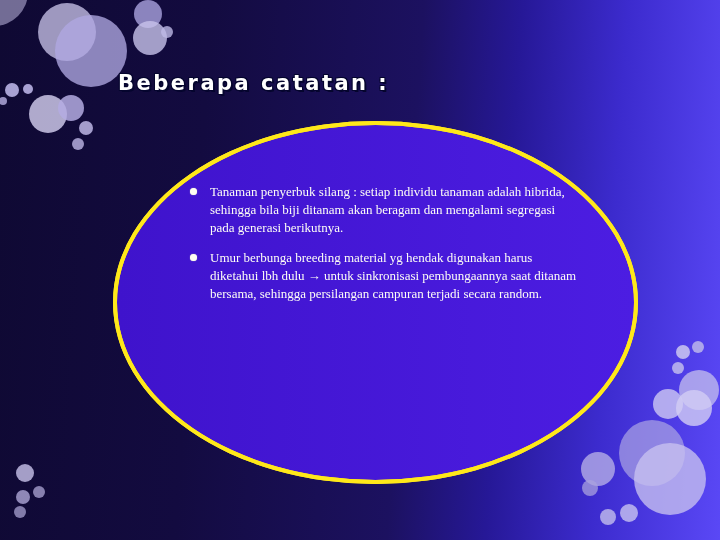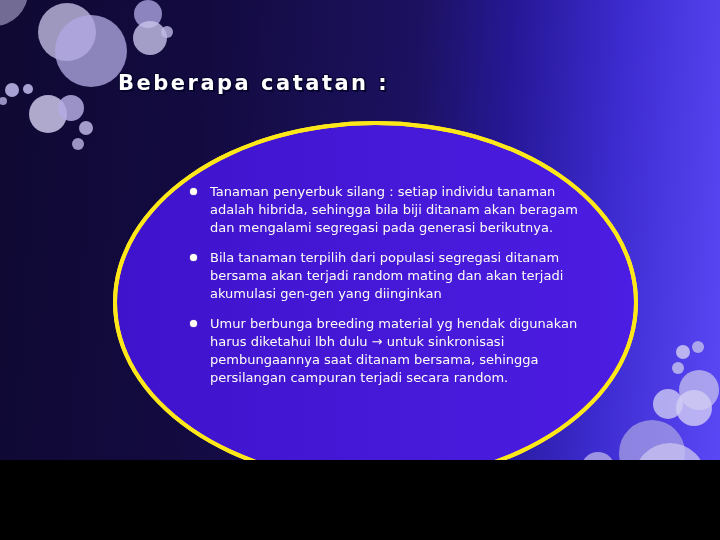--- a/index.html
+++ b/index.html
@@ -1,18 +1,18 @@
 <!DOCTYPE html>
 <html><head>
 <meta charset="utf-8">
 <style>
   html,body{margin:0;padding:0;background:#000;}
   .slide{
     position:relative;
-    width:720px;height:460px;
+    width:720px;height:540px;
     overflow:hidden;
     background:linear-gradient(94deg,
       #0f0933 0%, #130b40 28%, #1c1160 56%,
       #261897 69%, #3c2bce 83%, #5a48f6 100%);
     font-family:"DejaVu Sans","Liberation Sans",sans-serif;
   }
   .bubble{
     position:absolute;border-radius:50%;
     pointer-events:none;
   }
@@ -49,20 +49,21 @@
       -1px 1px 0 #05052e,
       1px 1px 0 #05052e;
     white-space:nowrap;
   }
   .bullet-list{
     position:absolute;
     left:188px;top:183px;width:392px;
     z-index:2;
     margin:0;padding:0;
     list-style:none;
+    font-family:Liberation Serif, serif;
   }
   .bullet-list li{
     position:relative;
     padding-left:22px;
     margin:0 0 12px 0;
     font-size:13px;
     line-height:18px;
     color:#fdfdf6;
   }
   .bullet-list li::before{
@@ -112,19 +113,18 @@
   <div class="bubble" style="left:582px;top:480px;width:16px;height:16px;background:rgba(170,162,222,0.75);"></div>
   <div class="bubble" style="left:600px;top:509px;width:16px;height:16px;background:rgba(195,190,236,0.8);"></div>
   <div class="bubble" style="left:620px;top:504px;width:18px;height:18px;background:rgba(200,195,240,0.8);"></div>
 
   <div class="callout-ellipse"></div>
 
   <div class="slide-title">Beberapa catatan :</div>
 
   <ul class="bullet-list">
     <li>Tanaman penyerbuk silang : setiap individu tanaman adalah hibrida, sehingga bila biji ditanam akan beragam dan mengalami  segregasi  pada generasi berikutnya.</li>
-    <li>Bila tanaman terpilih dari populasi segregasi ditanam bersama akan terjadi random mating dan akan terjadi akumulasi gen-gen yang diinginkan</li>
     <li>Umur berbunga breeding material yg hendak digunakan harus diketahui lbh dulu → untuk sinkronisasi pembungaannya saat ditanam bersama, sehingga persilangan campuran terjadi secara random.</li>
   </ul>
 
   <div class="callout-ellipse-outline"></div>
 
 </div>
 
 </body></html>

